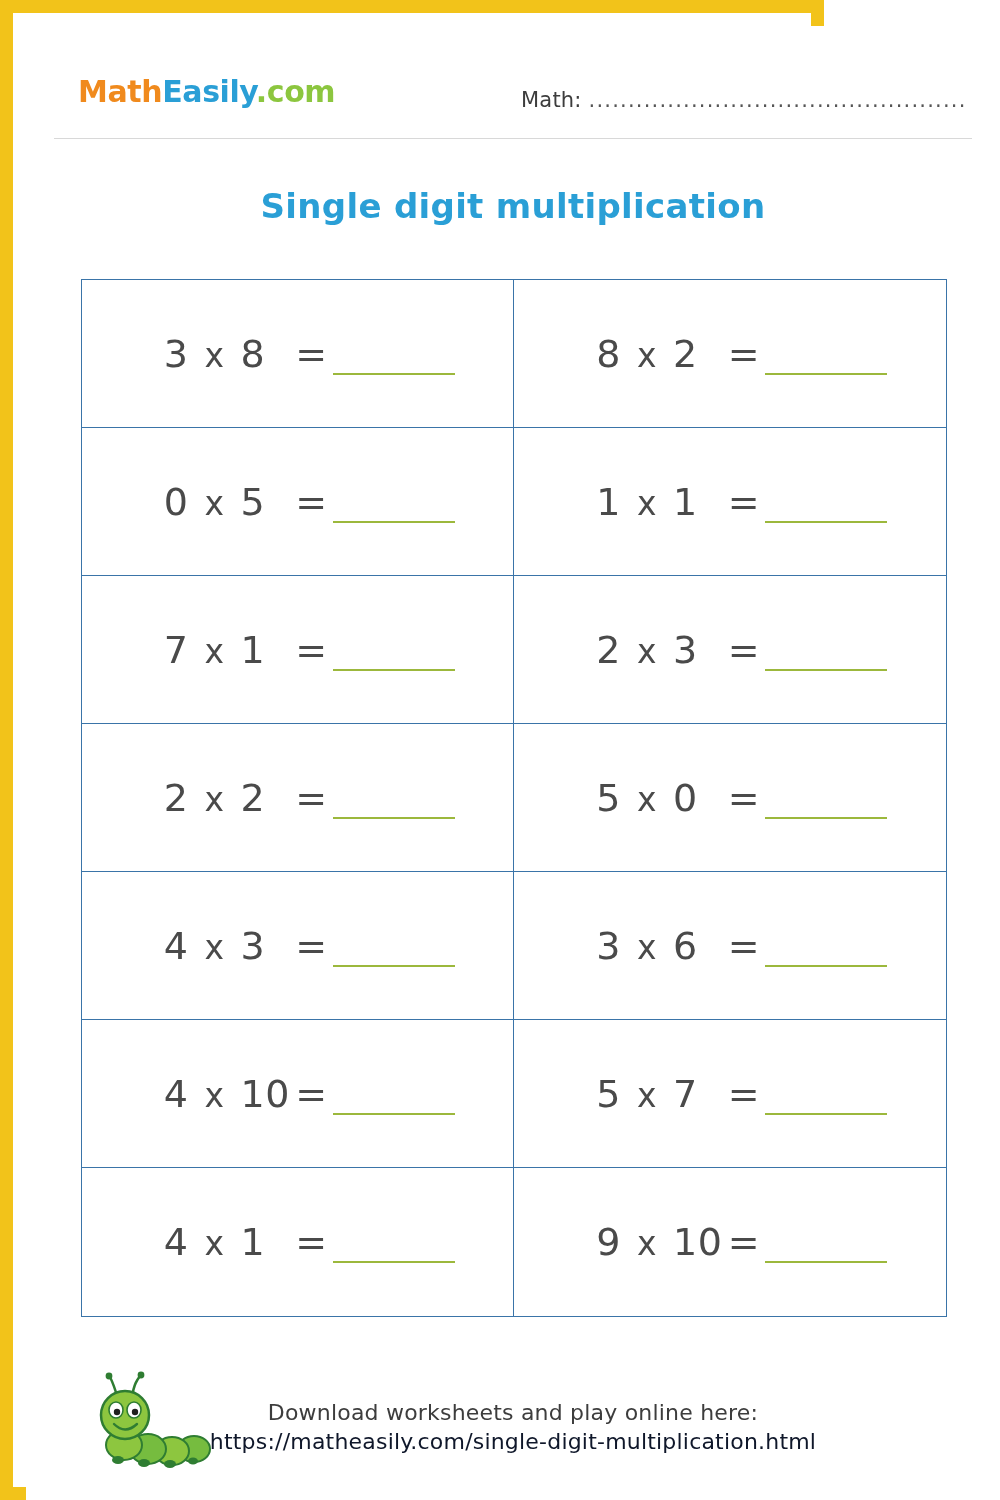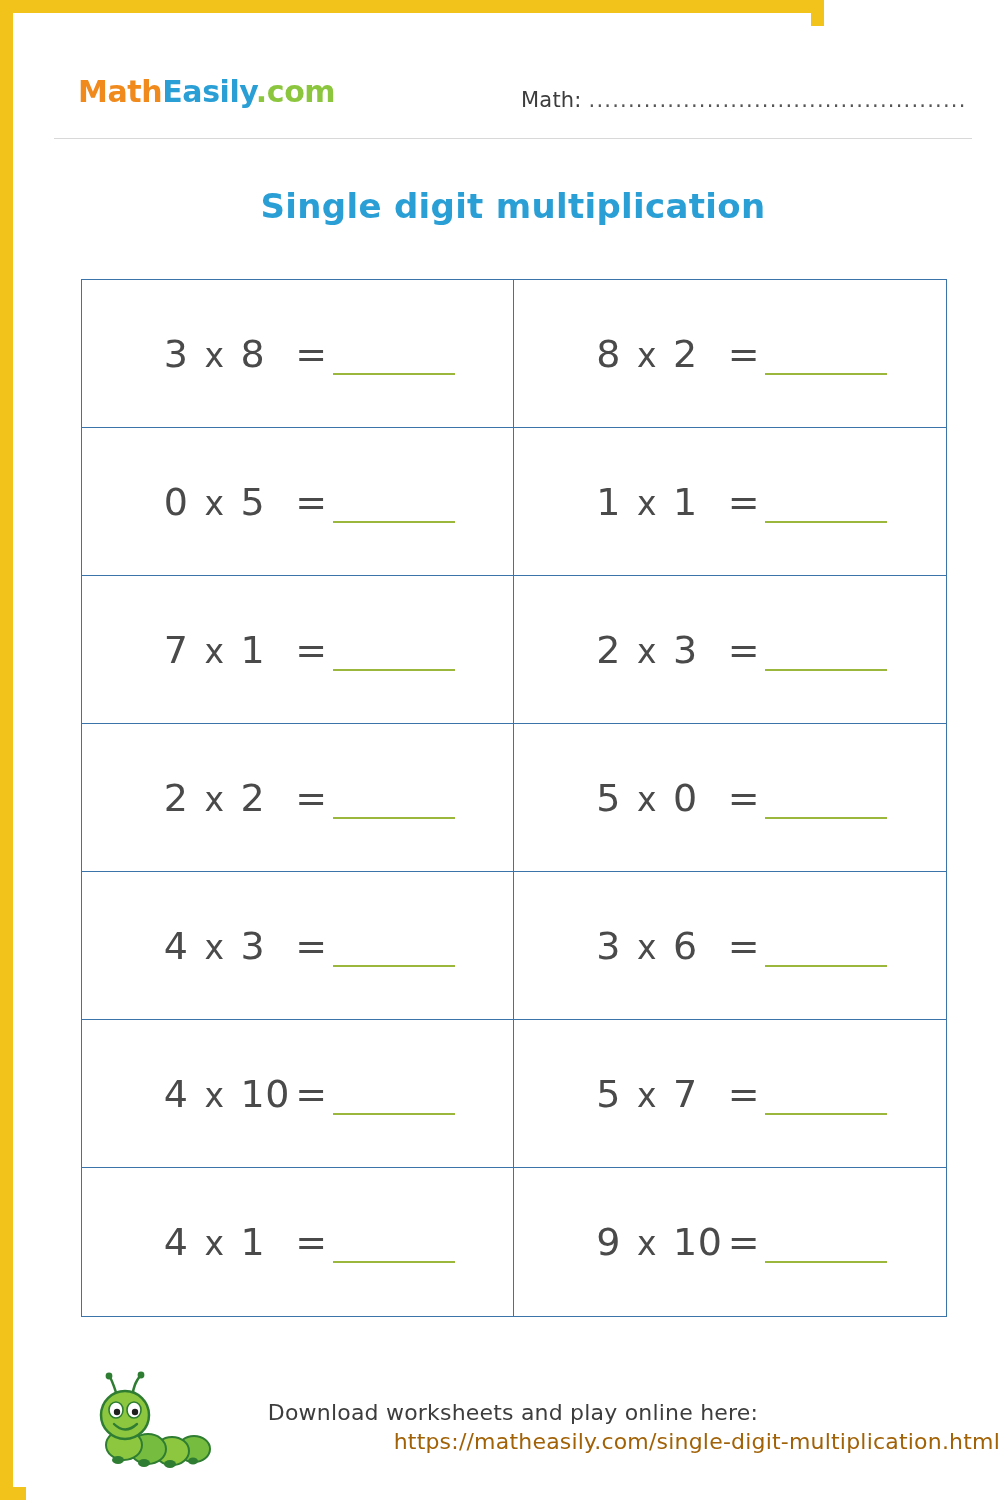--- a/index.html
+++ b/index.html
@@ -171,23 +171,23 @@
     font-size: 22px;
     color: #3d3d3d;
     letter-spacing: 0.2px;
     margin-top: 15px;
   }
   .footer-url {
     position: absolute;
     left: 0;
     top: 88px;
     width: 974px;
-    text-align: right;
+    text-align: center;
     font-size: 22px;
-    color: #a16207;
+    color: #0f172a;
     letter-spacing: 0.2px;
   }
   .caterpillar {
     position: absolute;
     left: 62px;
     top: 28px;
     width: 130px;
     height: 100px;
   }
 </style>

